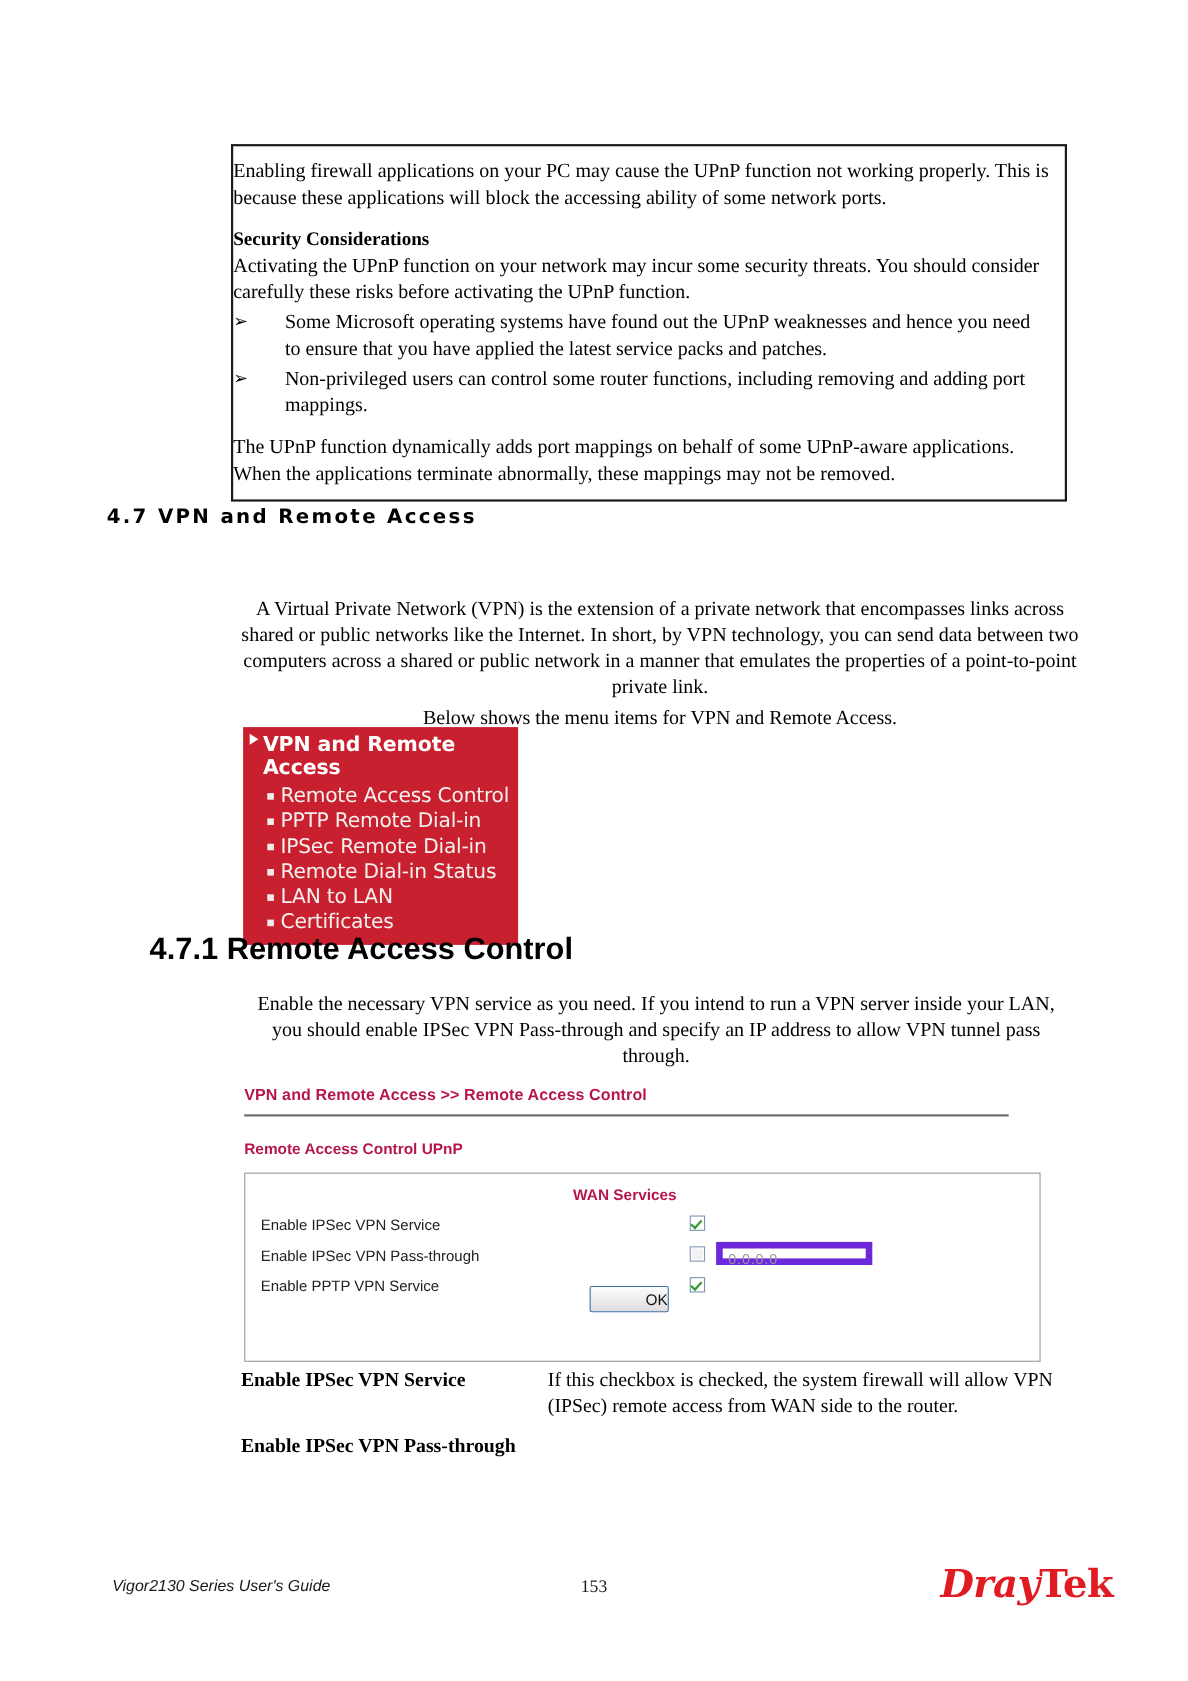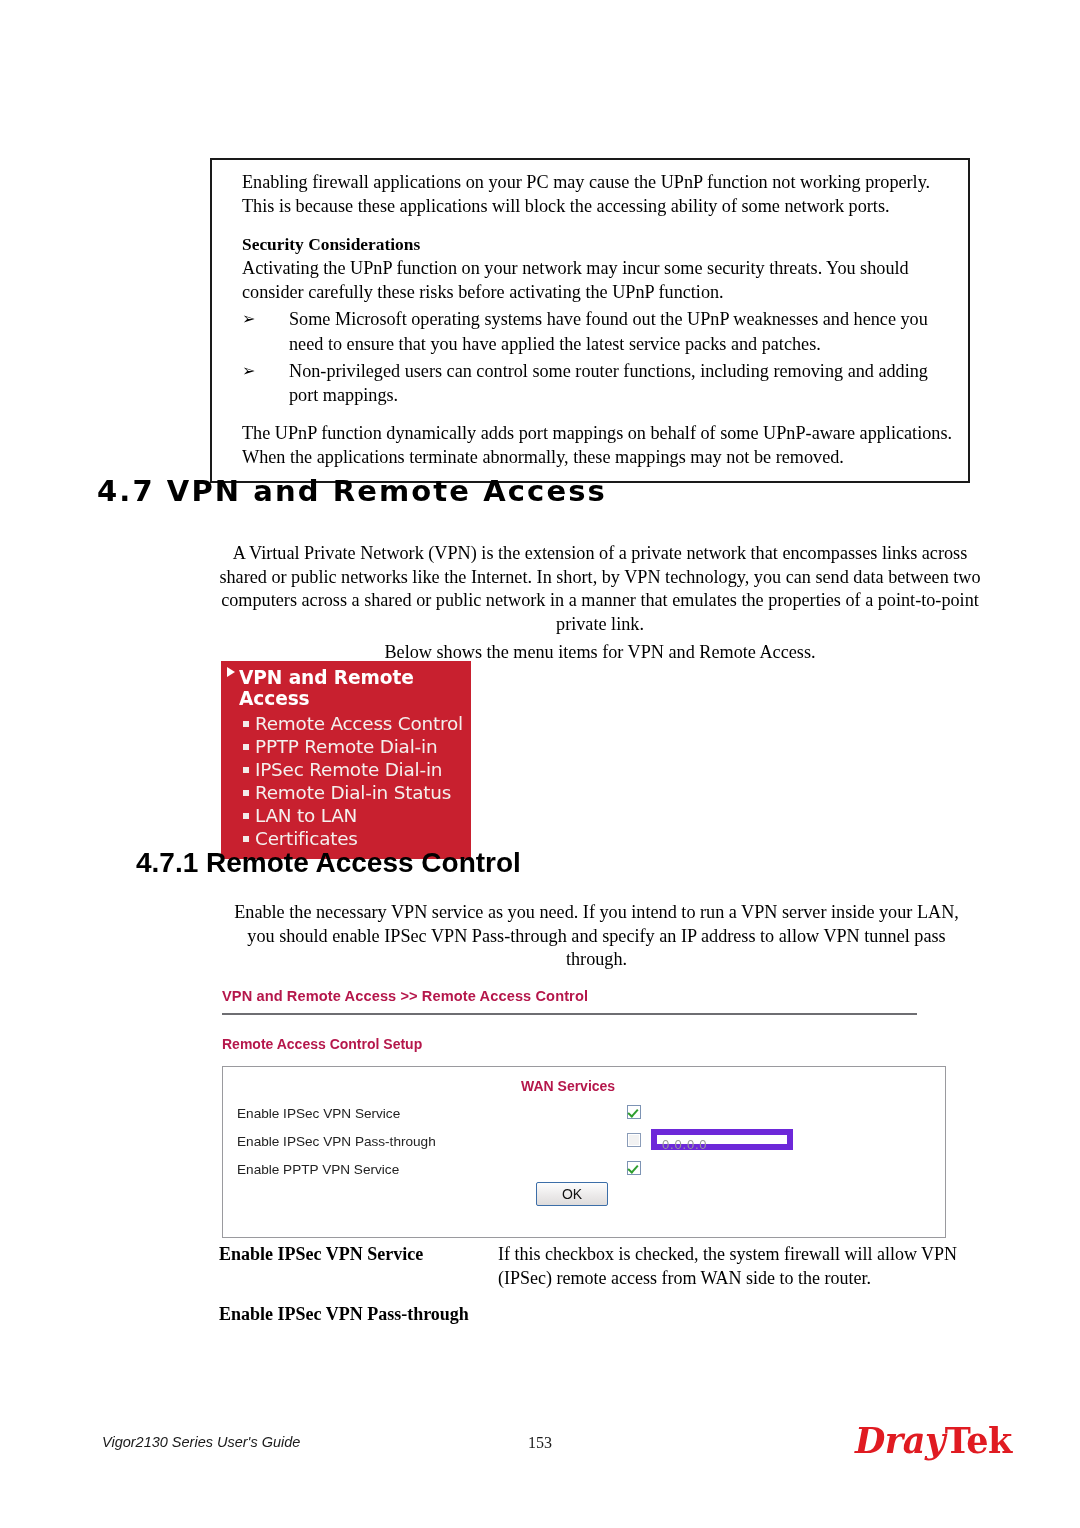--- a/index.html
+++ b/index.html
@@ -17,22 +17,21 @@
   }
 
   
   .callout {
     position: absolute;
     left: 210px;
     top: 131px;
     width: 760px;
     box-sizing: border-box;
     border: 2px solid #1a1a1a;
-    padding: 10px 14px 12px 30px;
-    margin-top: 27px;
+    padding: 10px 14px 12px 0;
   }
   .callout p {
     margin: 0;
     font-size: 18.2px;
     line-height: 24.3px;
     text-align: left;
   }
   .callout p.gap {
     margin-top: 13px;
   }
@@ -55,23 +54,23 @@
   .bullet-row .btext {
     flex: 1 1 auto;
     font-size: 18.2px;
     line-height: 24.3px;
   }
 
   
   .h-section {
     position: absolute;
     left: 97px;
-    top: 474px;
+    top: 459px;
     font-family: "DejaVu Sans", sans-serif;
-    font-size: 29px;
+    font-size: 18px;
     font-weight: bold;
     letter-spacing: 2.1px;
     color: #000;
   }
   .h-sub {
     position: absolute;
     left: 136px;
     top: 847px;
     font-family: "Liberation Sans", sans-serif;
     font-size: 28px;
@@ -230,31 +229,31 @@
     font-size: 13px;
     color: #9a9a9a;
     line-height: 19px;
     padding-left: 5px;
     letter-spacing: 0.8px;
     font-family: "Liberation Sans", sans-serif;
   }
   .ok-btn {
     position: absolute;
     left: 313px;
-    top: 115px;
+    top: 102px;
     width: 72px;
     height: 24px;
     box-sizing: border-box;
     border: 1px solid #3c6ea8;
     border-radius: 2px;
     background: linear-gradient(#fdfdfd, #eceaea 55%, #dedcdc);
     color: #111111;
     font-size: 14px;
     font-weight: normal;
-    text-align: center;
+    text-align: right;
     line-height: 22px;
     font-family: "Liberation Sans", sans-serif;
   }
 
   
   .def-list {
     position: absolute;
     left: 219px;
     top: 1243px;
     width: 760px;
@@ -364,21 +363,21 @@
     <span>Certificates</span>
   </div>
 </div>
 
 <div class="h-sub">4.7.1 Remote Access Control</div>
 <p class="body-para" id="para-rac-intro">Enable the necessary VPN service as you need. If you intend to run a VPN server inside your LAN, you should enable IPSec VPN Pass-through and specify an IP address to allow VPN tunnel pass through.</p>
 
 <div class="ui-shot">
   <div class="ui-breadcrumb">VPN and Remote Access &gt;&gt; Remote Access Control</div>
   <div class="ui-rule"></div>
-  <div class="ui-setup-label">Remote Access Control Setup</div>
+  <div class="ui-setup-label">Remote Access Control UPnP</div>
 
   <div class="ui-panel">
     <div class="wan-title">WAN Services</div>
 
     <div class="form-row" style="top:36px;">
       <span class="lbl">Enable IPSec VPN Service</span>
       <span class="cbox checked"></span>
     </div>
 
     <div class="form-row" style="top:64px;">

